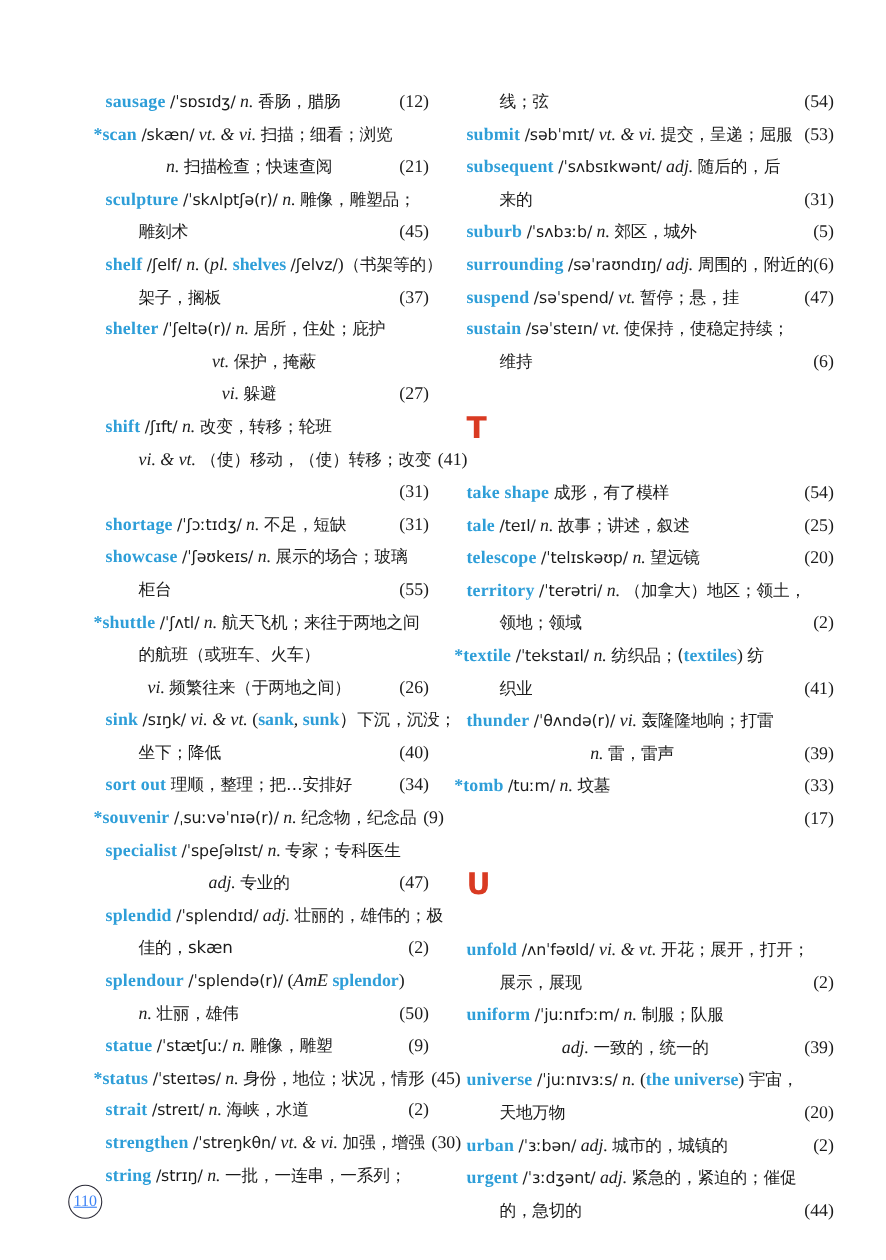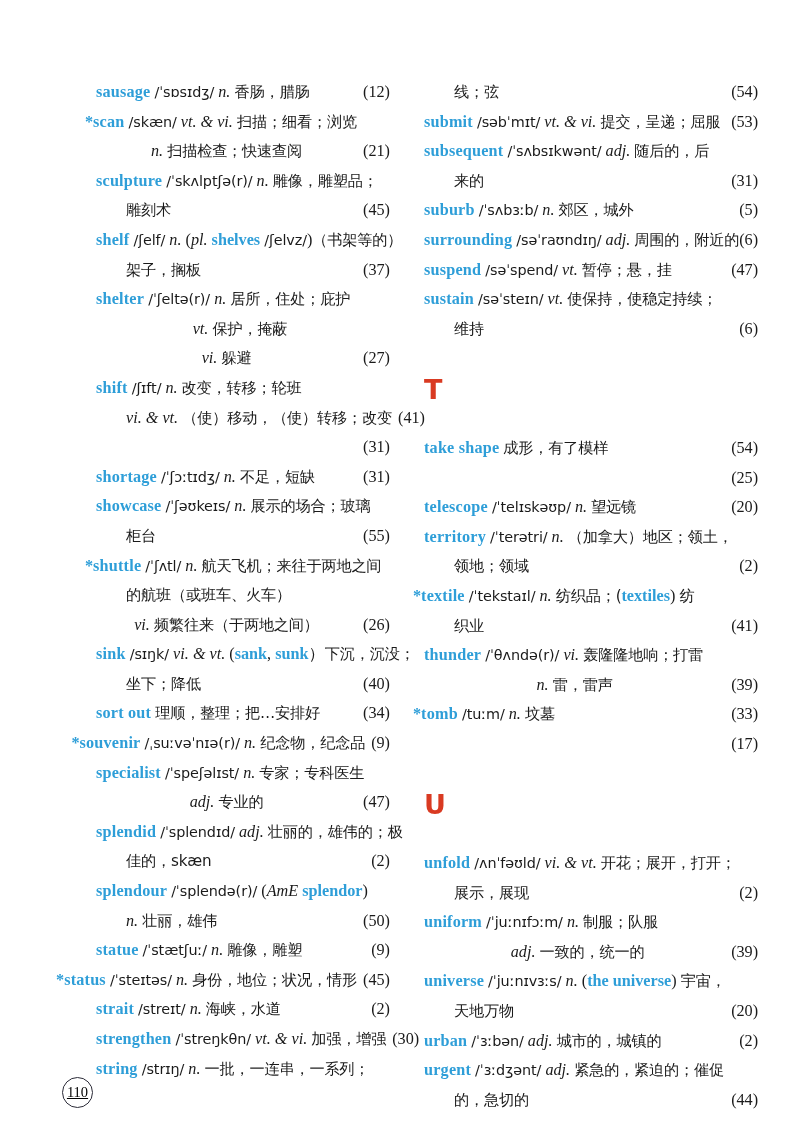--- a/index.html
+++ b/index.html
@@ -54,21 +54,21 @@
   }
   .line .dots { flex: 1 1 auto; }
   .line .pg {
     flex: 0 0 auto;
     font-family: "Liberation Serif", serif;
     font-size: 16.2px;
     color: #1a1a1a;
     padding-left: 6px;
   }
   .ind-1      { padding-left: 30px; }
-  .ind-star   { padding-left: 0; margin-left: -11px; justify-content: flex-end; }
+  .ind-star   { padding-left: 0; margin-left: -11px; }
 
   
   .hw {
     color: #2e9ed8;
     font-weight: bold;
     font-family: "Liberation Serif", serif;
     letter-spacing: .2px;
   }
   .ast {
     color: #2e9ed8;
@@ -115,21 +115,21 @@
     top: 1077px;
     width: 31px;
     height: 31px;
     border: 1.4px solid #2b2b38;
     border-radius: 50%;
     display: flex;
     align-items: center;
     justify-content: center;
     font-family: "Liberation Serif", serif;
     font-size: 14.5px;
-    color: #000000;
+    color: #3b82f6;
     box-sizing: border-box;
     text-decoration: underline;
   }
 </style>
 </head>
 <body>
 
 <div id="page">
 
   <div class="columns">
@@ -418,20 +418,21 @@
         <div class="spacer-full"></div>
         <div class="entry">
           <div class="line">
             <span class="txt"><span class="hw">take shape</span><span class="rom"> </span><span class="cn">成形，有了模样</span></span>
             <span class="dots"></span>
             <span class="pg">(54)</span>
           </div>
         </div>
         <div class="entry">
           <div class="line">
+            <span class="txt"><span class="hw">tale</span><span class="rom"> </span><span class="ipa">/teɪl/</span><span class="rom"> </span><span class="pos">n.</span><span class="rom"> </span><span class="cn">故事；讲述，叙述</span></span>
             <span class="dots"></span>
             <span class="pg">(25)</span>
           </div>
         </div>
         <div class="entry">
           <div class="line">
             <span class="txt"><span class="hw">telescope</span><span class="rom"> </span><span class="ipa">/ˈtelɪskəʊp/</span><span class="rom"> </span><span class="pos">n.</span><span class="rom"> </span><span class="cn">望远镜</span></span>
             <span class="dots"></span>
             <span class="pg">(20)</span>
           </div>

